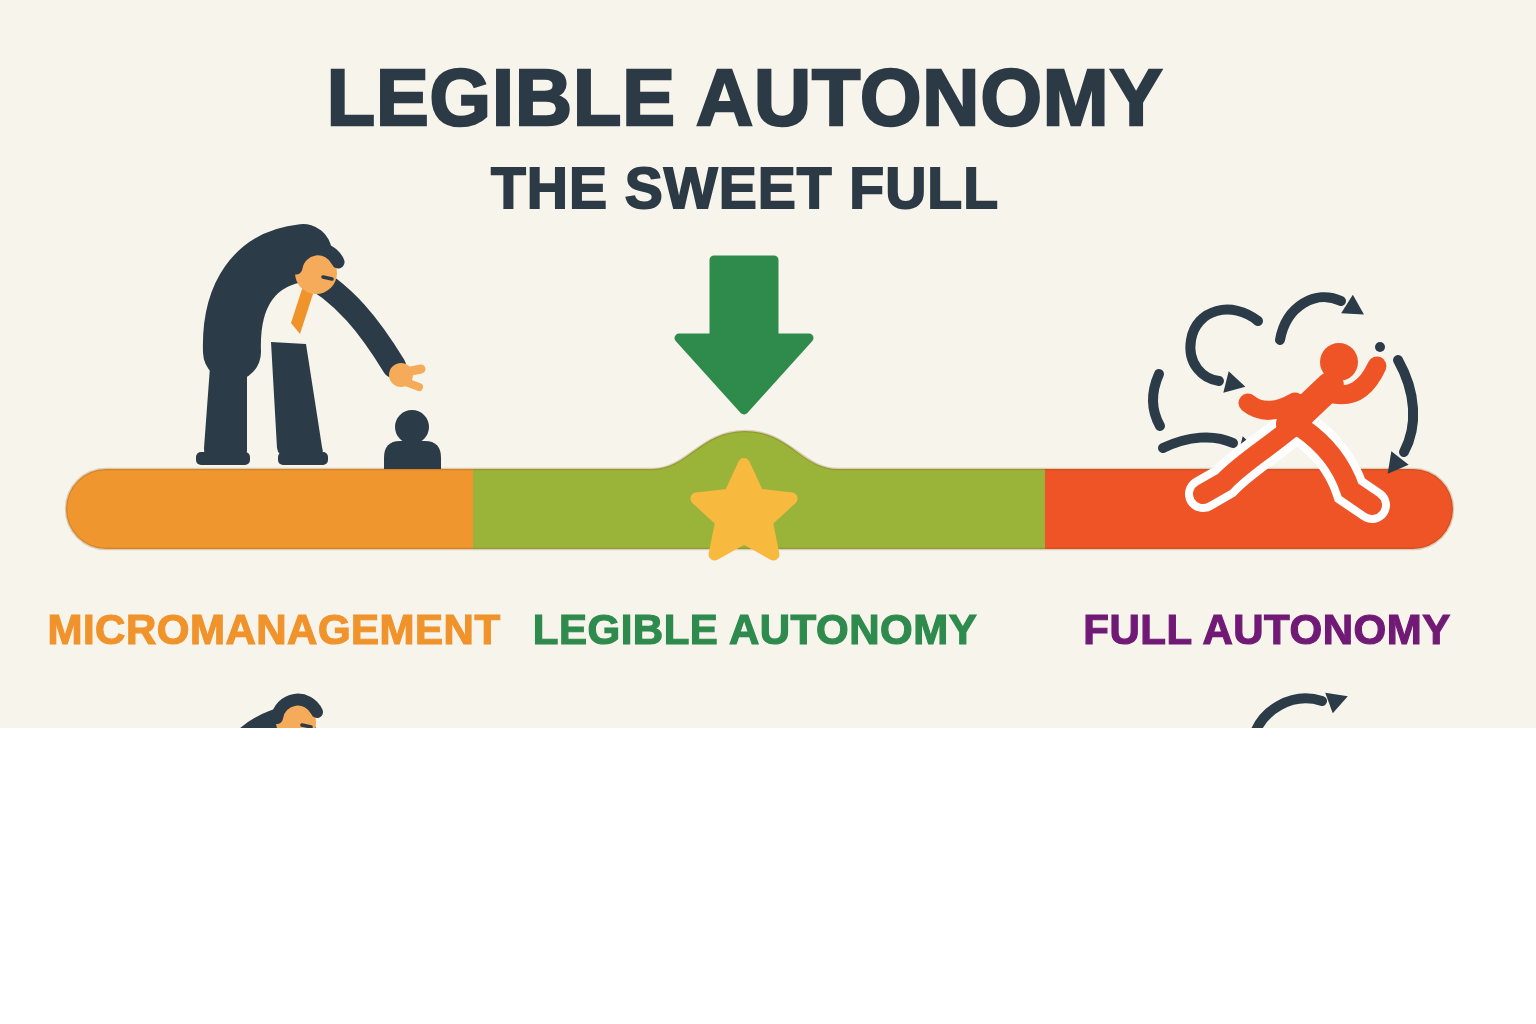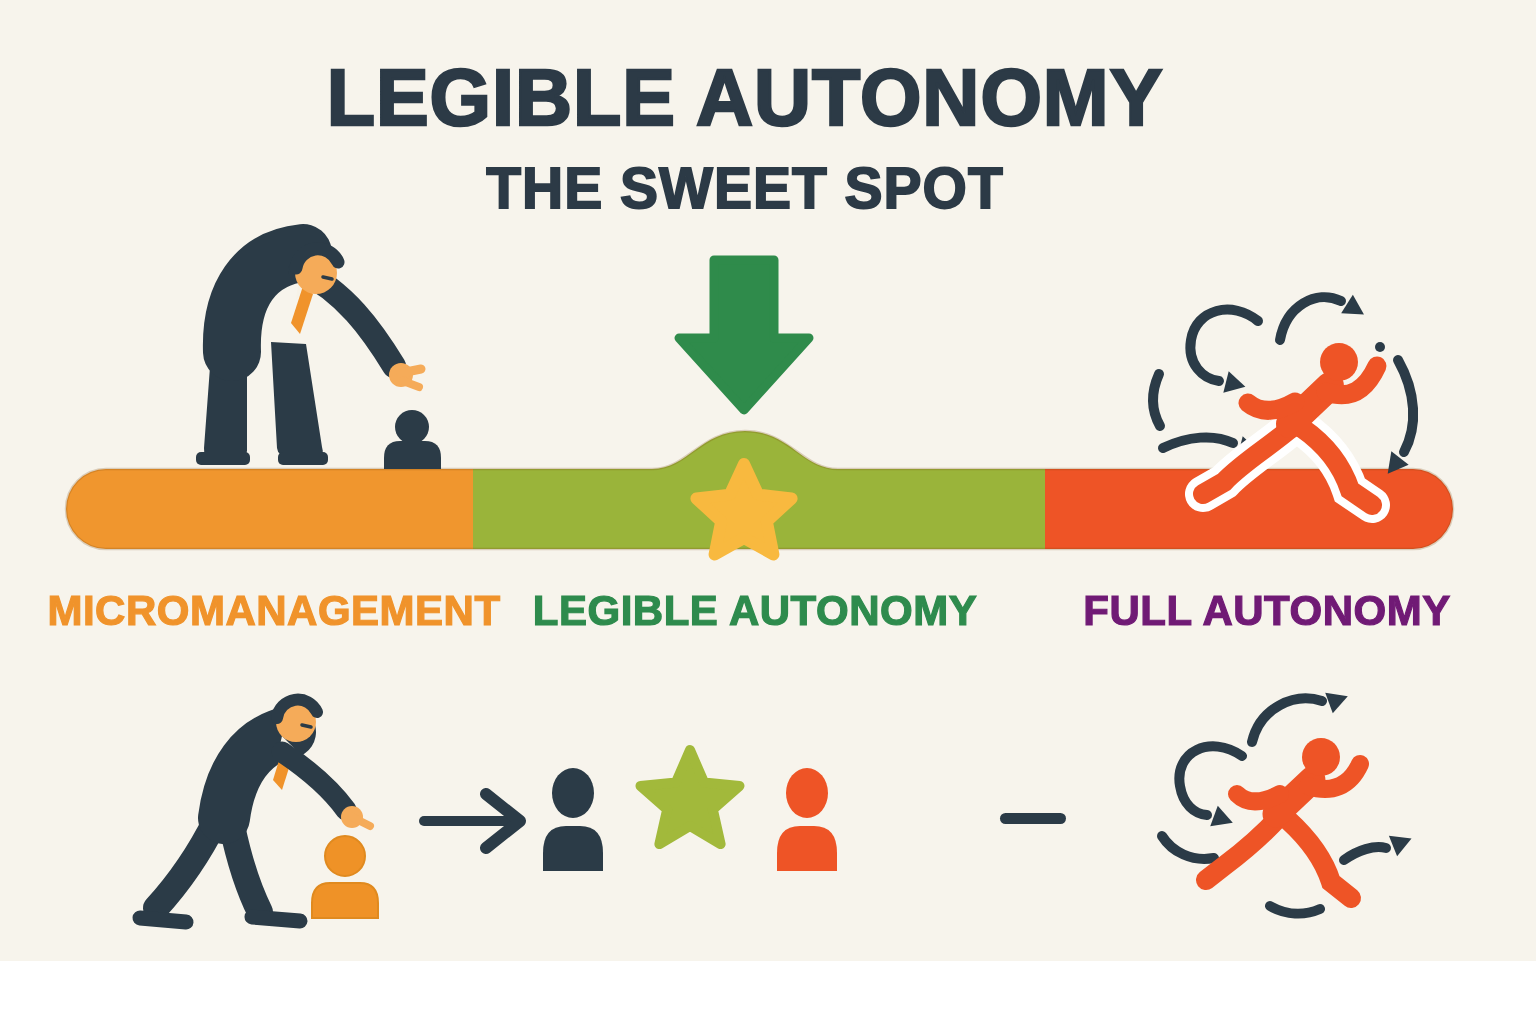--- a/index.html
+++ b/index.html
@@ -1,35 +1,35 @@
 <!DOCTYPE html>
 <html><head>
 <meta charset="utf-8">
 <style>
   html,body{margin:0;padding:0;}
   .canvas{
     position:relative;
-    width:1536px;height:961px;
+    width:1536px;height:728px;
     background:#f7f4ec;
     overflow:hidden;
     font-family:"Liberation Sans", sans-serif;
   }
   .art{position:absolute;left:0;top:0;width:1536px;height:1024px;}
   .title{
     position:absolute;left:745px;top:58px;transform:translateX(-50%);
     font-size:79px;font-weight:bold;letter-spacing:1px;white-space:nowrap;
     color:#2c3a46;-webkit-text-stroke:2.5px #2c3a46;line-height:1;
   }
   .subtitle{
     position:absolute;left:745px;top:160px;transform:translateX(-50%);
     font-size:57px;font-weight:bold;letter-spacing:1px;white-space:nowrap;
     color:#2c3a46;-webkit-text-stroke:1.8px #2c3a46;line-height:1;
   }
   .seg-label{
-    position:absolute;top:590px;transform:translateX(-50%);
+    position:absolute;top:609px;transform:translateX(-50%);
     font-size:42px;font-weight:bold;letter-spacing:0.5px;white-space:nowrap;
     line-height:1;-webkit-text-stroke:1.2px currentColor;
   }
   .lbl-micro{left:274px;color:#f0932b;}
   .lbl-legible{left:755px;color:#2e8b4d;}
   .lbl-full{left:1267px;color:#701a75;}
 </style>
 </head>
 <body>
 
@@ -182,19 +182,19 @@
         <path d="M1288,820 C1310,840 1324,860 1331,882 L1351,898" stroke-width="20"></path>
         <path d="M1276,814 L1312,780" stroke-width="27"></path>
         <path d="M1308,786 C1332,794 1350,786 1360,764" stroke-width="18"></path>
         <path d="M1280,794 C1261,804 1247,804 1237,794" stroke-width="18"></path>
       </g>
       <circle cx="1321" cy="757" r="19" fill="#ee5426"></circle>
     </g>
   </svg>
 
   <div class="title">LEGIBLE AUTONOMY</div>
-  <div class="subtitle">THE SWEET SPOT</div>
+  <div class="subtitle">THE SWEET FULL</div>
 
   <div class="seg-label lbl-micro">MICROMANAGEMENT</div>
   <div class="seg-label lbl-legible">LEGIBLE AUTONOMY</div>
   <div class="seg-label lbl-full">FULL AUTONOMY</div>
 
 </div>
 
 </body></html>

